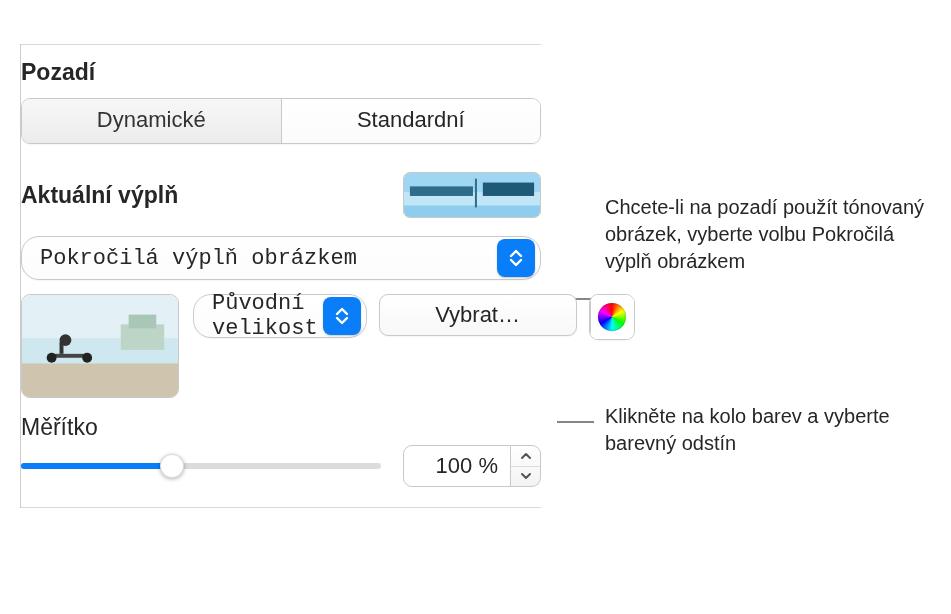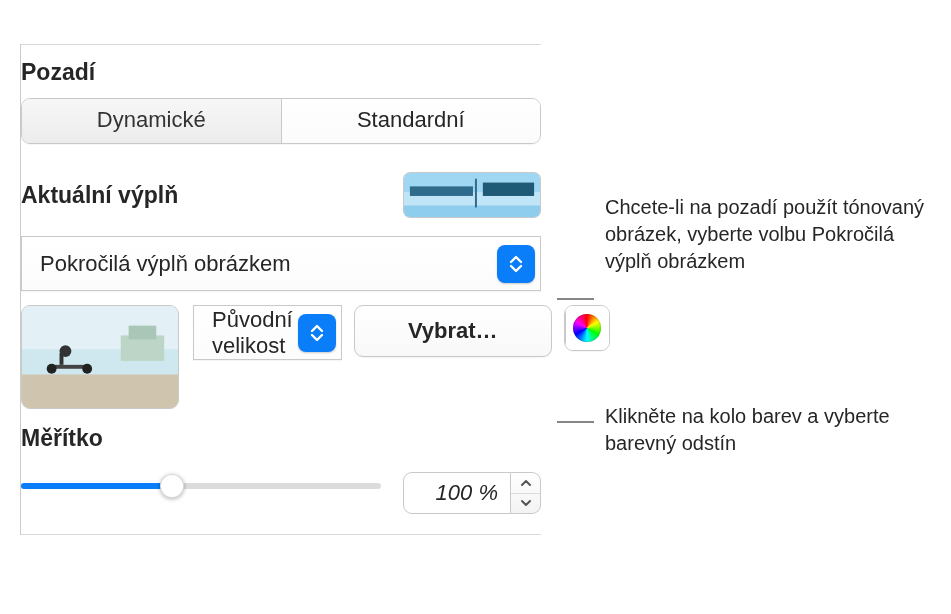--- a/index.html
+++ b/index.html
@@ -79,26 +79,27 @@
       border-radius: 7px;
       overflow: hidden;
       position: relative;
       background: #ddd;
     }
     .thumb-small svg, .thumb-med svg { display: block; width:100%; height:100%; }
     .popup {
       display: flex;
       align-items: center;
       width: 100%;
-      height: 55px;
-      border: 1px solid #c9c9c9;
-      border-radius: 0;
+      height: 44px;
+      border: 1px solid #c9c9c9;
+      border-radius: 18px;
       background: linear-gradient(#ffffff,#fcfcfc);
       box-shadow: 0 1px 1px rgba(0,0,0,.04);
       position: relative;
+      font-family: Liberation Mono, monospace;
     }
     .popup .popup-label {
       padding-left: 18px;
       font-size: 22px;
       flex: 1;
     }
     .popup .arrows {
       width: 38px;
       height: 38px;
       margin: 5px;
@@ -131,30 +132,29 @@
       display: flex;
       flex-direction: row;
       gap: 12px;
     }
     .row-choose {
       display: flex;
       gap: 12px;
     }
     .btn-choose {
       flex: 0 0 198px;
-      height: 52px;
+      height: 42px;
       border: 1px solid #c9c9c9;
       border-radius: 9px;
       background: linear-gradient(#ffffff,#f8f8f8);
       display: flex;
       align-items: center;
       justify-content: center;
       font-size: 22px;
       box-shadow: 0 1px 1px rgba(0,0,0,.04);
-      font-weight: bold;
     }
     .colorwell {
       flex: 1;
       height: 46px;
       border: 1px solid #c9c9c9;
       border-radius: 9px;
       display: flex;
       overflow: hidden;
       box-shadow: 0 1px 1px rgba(0,0,0,.04);
     }
@@ -180,26 +180,26 @@
     }
     .colorwheel {
       width: 28px; height: 28px; border-radius: 50%;
       background: conic-gradient(red, #ff0, lime, cyan, blue, magenta, red);
       box-shadow: inset 0 0 2px rgba(0,0,0,.4);
     }
     .row-scale {
       margin-top: 16px;
     }
     .row-scale .label {
-      font-weight: 700;
+      font-weight: 400;
       font-size: 23px;
-      margin-bottom: 20px;
+      margin-bottom: 4px;
     }
     .row-scale-controls {
-      display:flex; gap: 22px; font-style: italic;
+      display:flex; align-items:center; gap: 22px;
     }
     .slider {
       flex: 1;
       height: 28px;
       position: relative;
     }
     .slider-track {
       position:absolute; left:0; right:0; top:50%; height:6px;
       transform: translateY(-50%);
       background:#dcdcdc; border-radius:3px;

